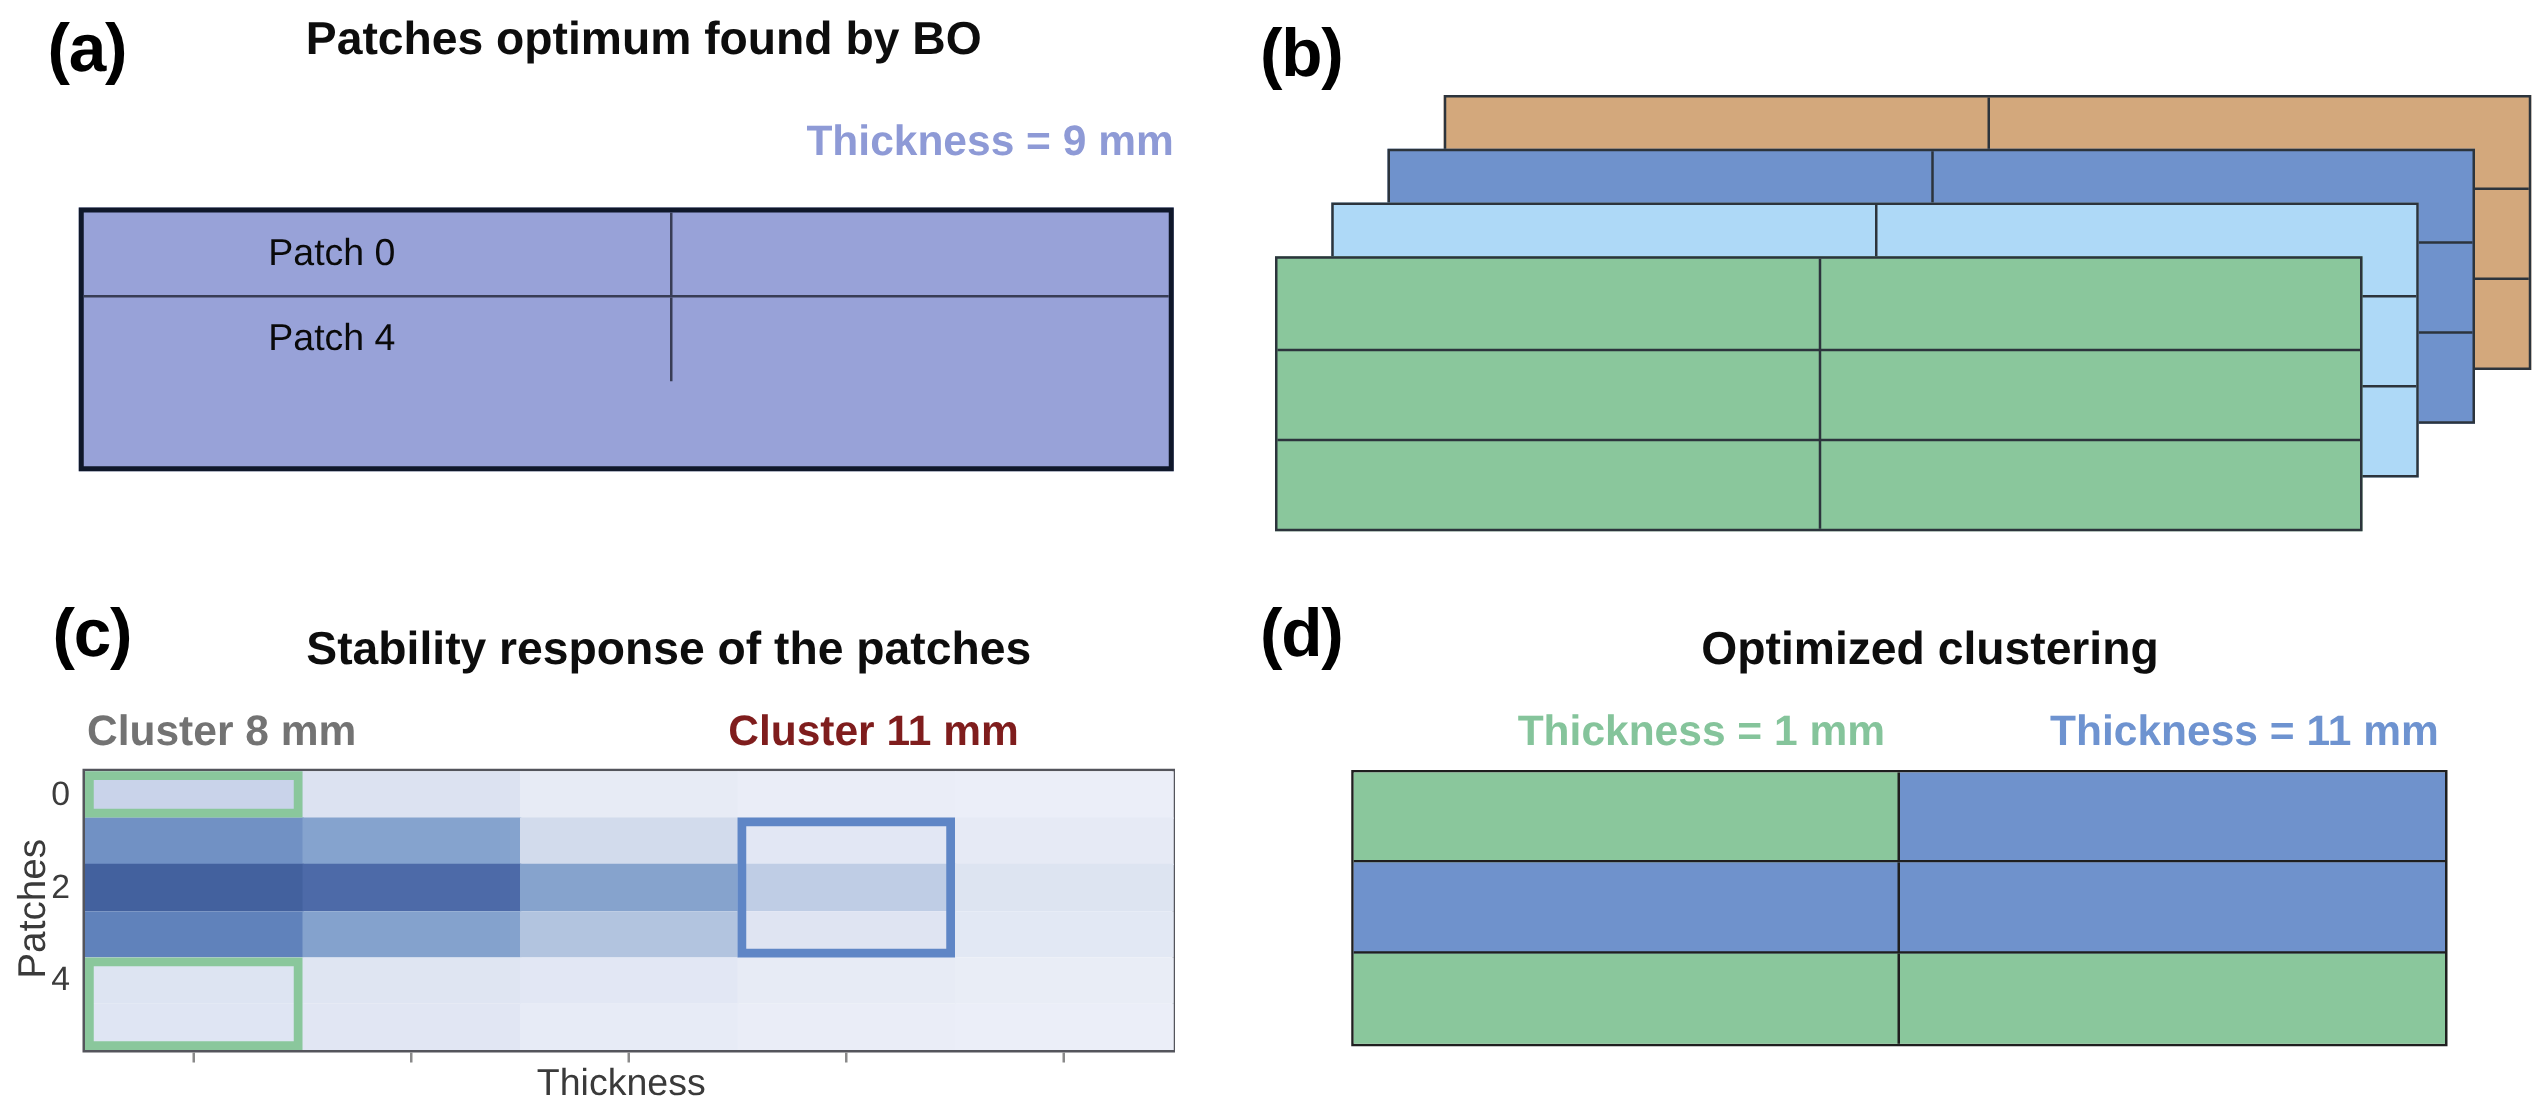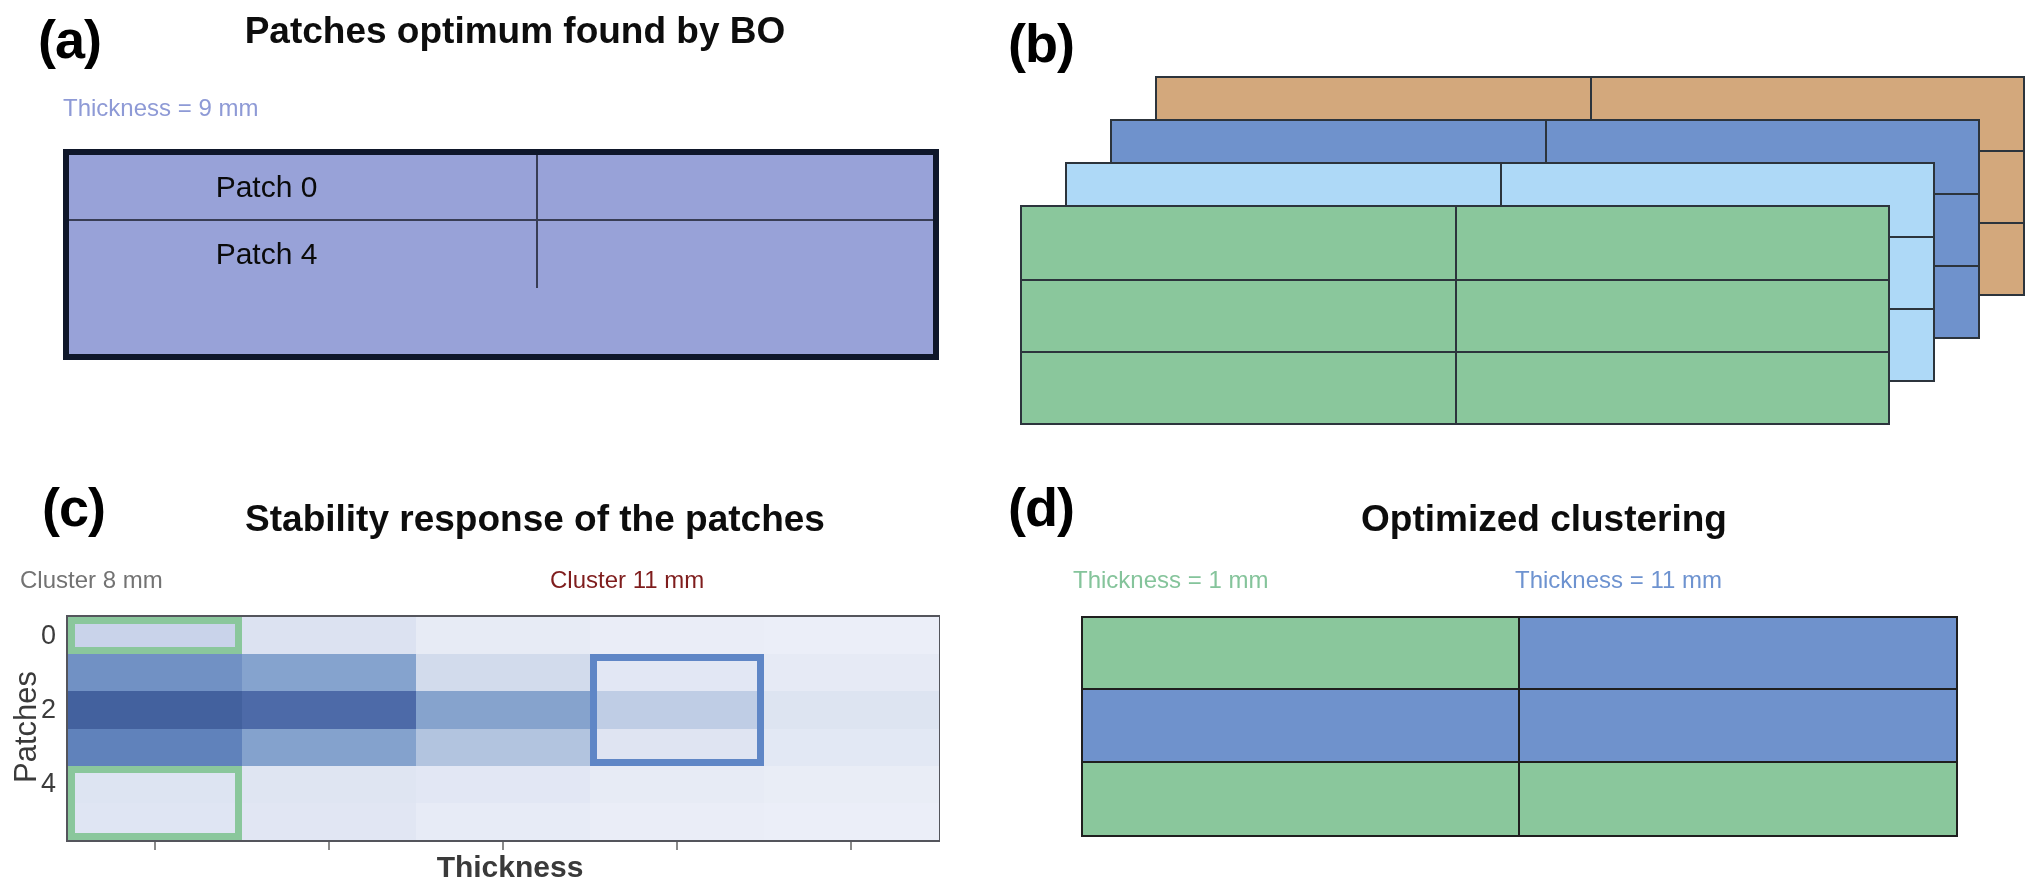--- a/index.html
+++ b/index.html
@@ -1,23 +1,23 @@
 <!DOCTYPE html>
 <html><head>
 <meta charset="utf-8">
 <style>
   html,body{margin:0;padding:0;background:#fff;}
   #canvas{position:relative;width:2032px;height:886px;background:#fff;overflow:hidden;
           font-family:"Liberation Sans","DejaVu Sans",sans-serif;color:#111;}
   .abs{position:absolute;}
   .panel-label{font-size:54px;font-weight:800;letter-spacing:-1px;color:#000;}
   .panel-title{font-size:37px;font-weight:600;text-align:center;color:#0d0d0d;white-space:nowrap;}
-  .sub-label{font-size:24px;font-weight:400;text-align:left;white-space:nowrap;}
+  .sub-label{font-size:34px;font-weight:700;text-align:right;white-space:nowrap;}
   
-  .a-table{box-sizing:border-box;border:6px solid #0f172a;}
+  .a-table{box-sizing:border-box;border:4px solid #0f172a;margin-top:17px;}
   .a-row{display:flex;height:33.333%;box-sizing:border-box;border-bottom:2px solid #383d55;}
   .a-row:last-child{border-bottom:none;}
   .a-cell{flex:1;box-sizing:border-box;}
   .a-cell.left{border-right:2px solid #383d55;display:flex;align-items:center;justify-content:center;
                padding-right:72px;font-size:30px;color:#0a0a0a;}
   
   .b-layer{position:absolute;width:870px;height:220px;box-sizing:border-box;border:2px solid #2c343c;}
   .b-line{position:absolute;background:#2c343c;}
   
   #heatmap{box-sizing:content-box;border:2px solid #54555c;}
@@ -124,21 +124,21 @@
       <div class="hm-ytick" style="left: -56px; top: 76.9167px;">2</div>
       <div class="hm-ytick" style="left: -56px; top: 151.25px;">4</div>
       <div class="hm-xtick" style="left: 86px; top: 225px;"></div>
       <div class="hm-xtick" style="left: 260px; top: 225px;"></div>
       <div class="hm-xtick" style="left: 434px; top: 225px;"></div>
       <div class="hm-xtick" style="left: 608px; top: 225px;"></div>
       <div class="hm-xtick" style="left: 782px; top: 225px;"></div>
     </div>
 
   <div class="abs axis-label" style="left:-86px;top:709px;width:224px;height:36px;transform:rotate(-90deg);">Patches</div>
-  <div class="abs axis-label" style="left:75px;top:850px;width:870px;font-size:30px;font-weight:bold;">Thickness</div>
+  <div class="abs axis-label" style="left:62px;top:850px;width:870px;font-size:30px;">Thickness</div>
 
   <div class="abs panel-label" style="left:1008px;top:476px;">(d)</div>
   <div class="abs panel-title" style="left:1079px;top:498px;width:930px;">Optimized clustering</div>
   <div class="abs sub-label" style="left: 1073px; top: 566px; width: 435px; color: rgb(133, 196, 155);">Thickness = 1 mm</div>
   <div class="abs sub-label" style="left: 1515px; top: 566px; width: 436px; color: rgb(110, 147, 208);">Thickness = 11 mm</div>
 
   <div class="abs d-table" style="left:1081px;top:616px;width:877px;height:221px;">
     <div class="d-cell" style="background: rgb(138, 199, 156);"></div>
     <div class="d-cell" style="background: rgb(111, 146, 204);"></div>
     <div class="d-cell" style="background: rgb(111, 146, 204);"></div>

